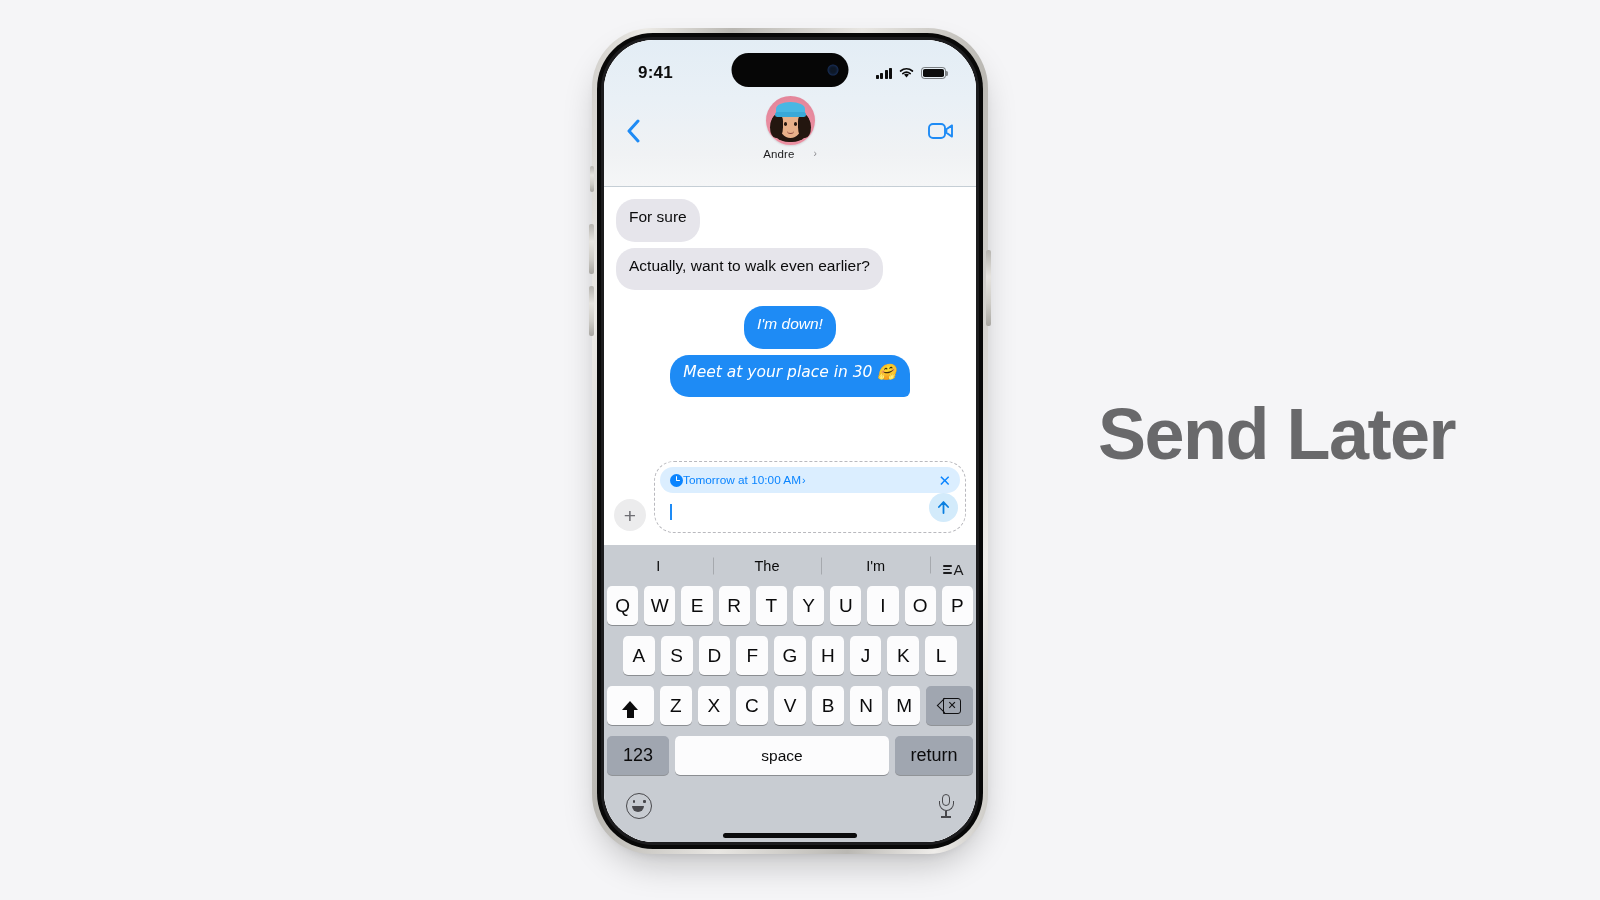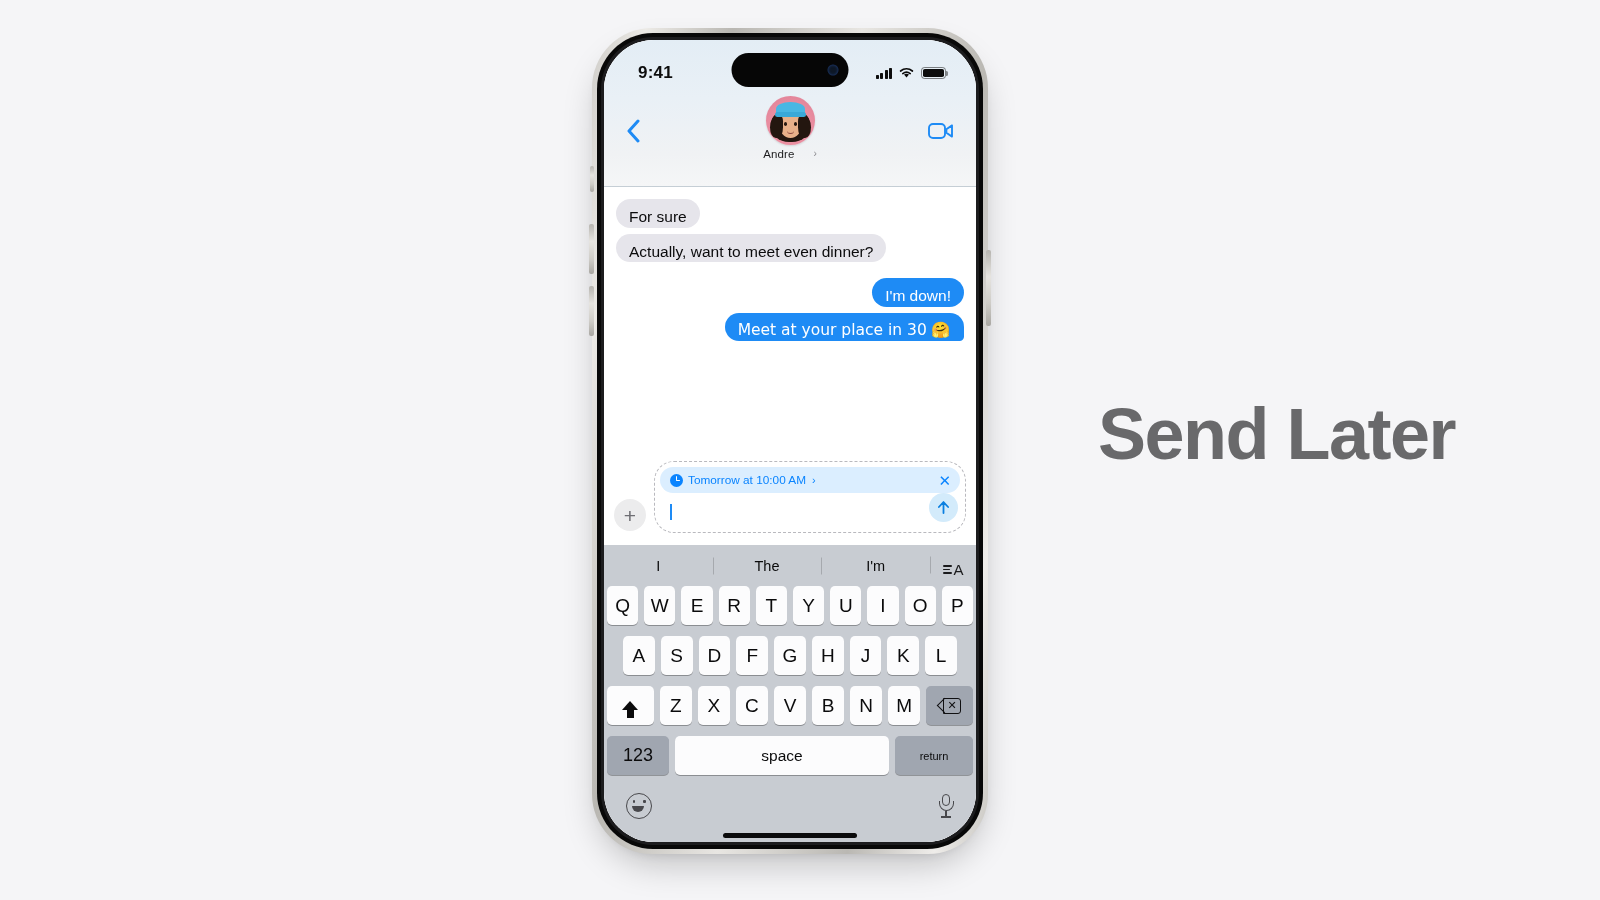--- a/index.html
+++ b/index.html
@@ -234,25 +234,25 @@
     background: #ffffff;
     padding: 12px 12px 0 12px;
     display: flex;
     flex-direction: column;
     gap: 6px;
     overflow: hidden;
   }
 
   .row { display: flex; }
   .row.in  { justify-content: flex-start; }
-  .row.out { justify-content: flex-end; }
+  .row.out { justify-content: center; font-style: italic; }
 
   .bubble {
     max-width: 254px;
-    padding: 8px 13px 1px 13px;
+    padding: 8px 13px 15px 13px;
     border-radius: 19px;
     font-size: 15.5px;
     line-height: 1.26;
     position: relative;
     word-wrap: break-word;
   }
   .bubble.in {
     background: #e6e5eb;
     color: #0b0b0c;
     border-bottom-left-radius: 6px;
@@ -310,21 +310,20 @@
     background: #fff;
     box-sizing: border-box;
   }
   .sched-banner {
     background: #dbeeff;
     border-radius: 15px;
     height: 26px;
     display: flex;
     align-items: center;
     padding: 0 9px 0 10px;
-    gap: 5px;
   }
   .clock-ic {
     width: 13px; height: 13px;
     border-radius: 50%;
     background: #0a84ff;
     position: relative;
     flex: 0 0 auto;
   }
   .clock-ic::before {
     content:""; position:absolute; left:6px; top:2.6px;
@@ -436,21 +435,21 @@
     color: #0b0b0c;
     box-shadow: 0 1px 0 rgba(0,0,0,0.3);
   }
   .key.dark {
     background: #a0a6b0;
     box-shadow: 0 1px 0 rgba(0,0,0,0.28);
   }
   .key.wide { flex: 1.46 1 0; }
   .key.num { flex: 0 0 62px; font-size: 18px; }
   .key.space { flex: 1 1 0; font-size: 15.5px; }
-  .key.ret { flex: 0 0 78px; font-size: 11px; }
+  .key.ret { flex: 0 0 78px; font-size: 18px; }
 
   .shift-arrow {
     width:0; height:0;
     border-left: 8px solid transparent;
     border-right: 8px solid transparent;
     border-bottom: 9px solid #0b0b0c;
     position: relative;
   }
   .shift-arrow::after {
     content:"";
@@ -655,21 +654,21 @@
           </div>
         </div>
 
         <div class="convo">
 
           <div class="row in">
             <div class="bubble in rounded-full">For sure</div>
           </div>
 
           <div class="row in">
-            <div class="bubble in rounded-full">Actually, want to meet even dinner?</div>
+            <div class="bubble in rounded-full">Actually, want to walk even earlier?</div>
           </div>
 
 
           <div class="row out" style="margin-top:10px">
             <div class="bubble out rounded-full">I'm down!</div>
           </div>
 
           <div class="row out">
             <div class="bubble out emoji">Meet at your place in 30 🤗</div>
           </div>

